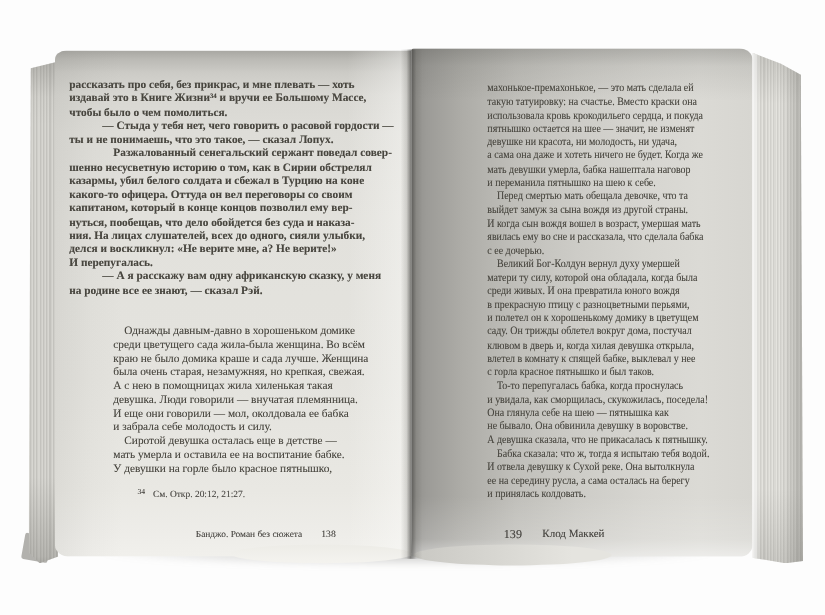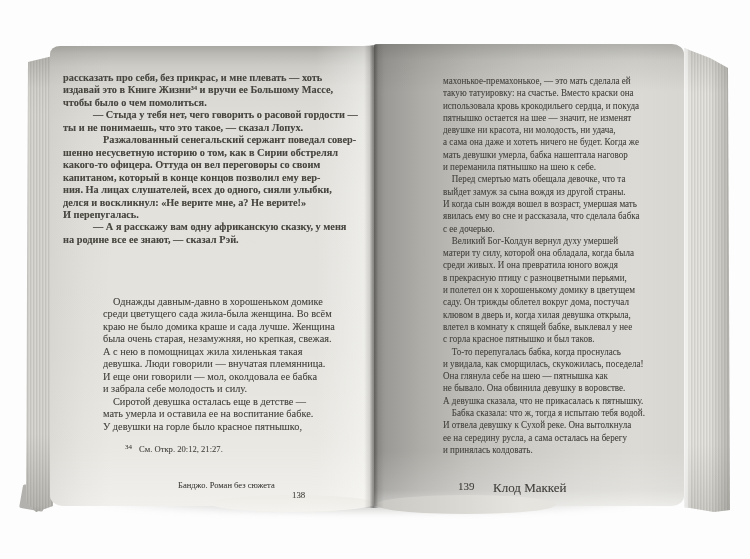--- a/index.html
+++ b/index.html
@@ -90,23 +90,23 @@
   .body-right{
     position:absolute;left:443px;top:75px;width:290px;
     font-size:10.3px;line-height:12.3px;
     transform:scaleX(.88);transform-origin:0 0;
   }
   .footnote{
     position:absolute;left:125px;top:443px;font-size:8.6px;color:#4a4844;
   }
   .fn-marker{font-size:7px;vertical-align:3px;margin-right:7px;}
   .footer-title{position:absolute;left:178px;top:480px;font-size:8.5px;color:#45433f;z-index:3;}
-  .footer-num-left{position:absolute;left:292px;top:480px;font-size:8.8px;color:#45433f;z-index:3;margin-top:10px;}
+  .footer-num-left{position:absolute;left:292px;top:480px;font-size:8.8px;color:#45433f;z-index:3;}
   .footer-num-right{position:absolute;left:458px;top:480px;font-size:11px;color:#45433f;z-index:3;}
-  .footer-author{position:absolute;left:493px;top:480px;font-size:13px;color:#45433f;z-index:3;}
+  .footer-author{position:absolute;left:493px;top:480px;font-size:10px;color:#45433f;z-index:3;}
 </style>
 </head>
 <body>
 
 <div class="stage">
   <div class="book-shadow"></div>
   <div class="cover-corner-left"></div>
   <div class="fore-edge-left"></div>
   <div class="fore-edge-right"></div>
 
@@ -117,22 +117,24 @@
   <div class="gutter"></div>
 
   <div class="body-left page-text">
       <div class="ln">рассказать про себя, без прикрас, и мне плевать — хоть</div>
       <div class="ln">издавай это в Книге Жизни³⁴ и вручи ее Большому Массе,</div>
       <div class="ln">чтобы было о чем помолиться.</div>
       <div class="ln ind1">— Стыда у тебя нет, чего говорить о расовой гордости —</div>
       <div class="ln">ты и не понимаешь, что это такое, — сказал Лопух.</div>
       <div class="ln ind2">Разжалованный сенегальский сержант поведал совер-</div>
       <div class="ln">шенно несусветную историю о том, как в Сирии обстрелял</div>
+      <div class="ln">казармы, убил белого солдата и сбежал в Турцию на коне</div>
       <div class="ln">какого-то офицера. Оттуда он вел переговоры со своим</div>
       <div class="ln">капитаном, который в конце концов позволил ему вер-</div>
+      <div class="ln">нуться, пообещав, что дело обойдется без суда и наказа-</div>
       <div class="ln">ния. На лицах слушателей, всех до одного, сияли улыбки,</div>
       <div class="ln">делся и воскликнул: «Не верите мне, а? Не верите!»</div>
       <div class="ln">И перепугалась.</div>
       <div class="ln ind1">— А я расскажу вам одну африканскую сказку, у меня</div>
       <div class="ln">на родине все ее знают, — сказал Рэй.</div>
     </div>
   <div class="tale-left page-text">
       <div class="ln tind">Однажды давным-давно в хорошеньком домике</div>
       <div class="ln">среди цветущего сада жила-была женщина. Во всём</div>
       <div class="ln">краю не было домика краше и сада лучше. Женщина</div>

